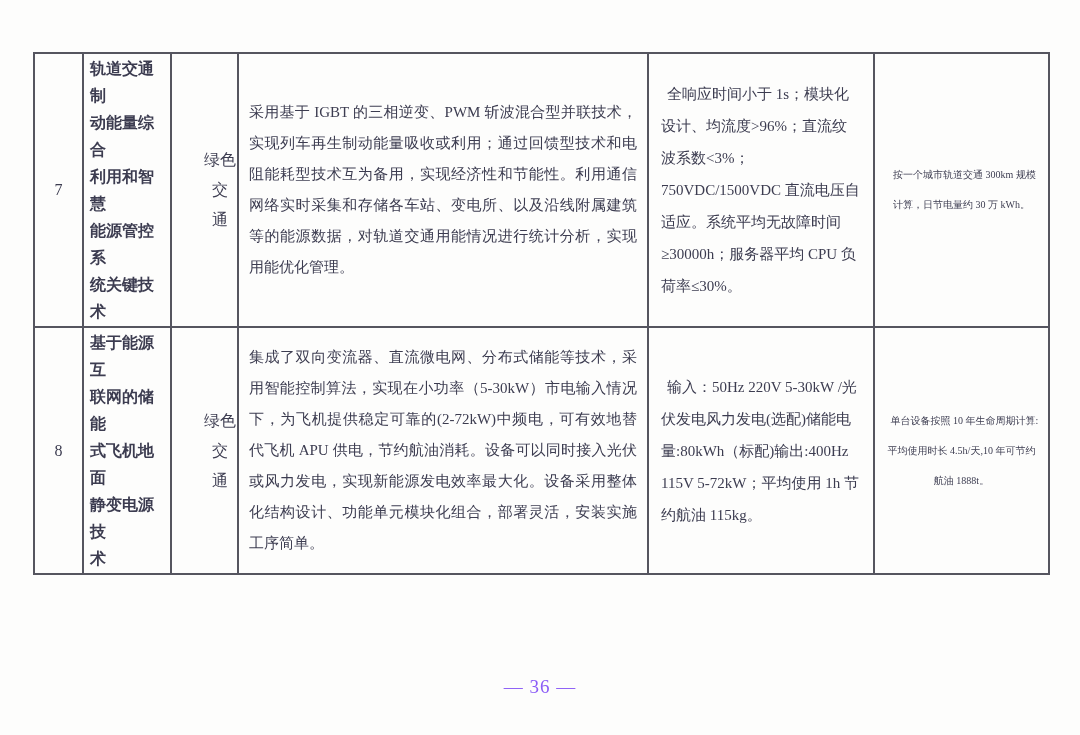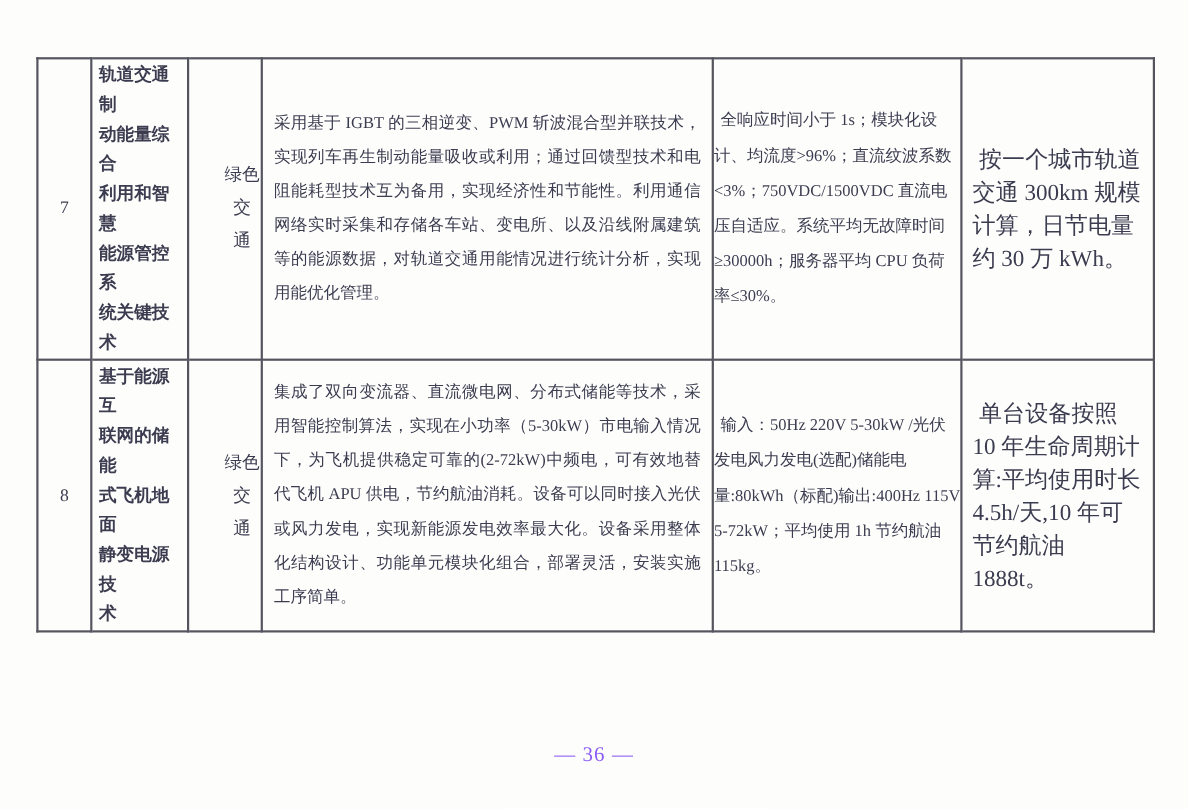--- a/index.html
+++ b/index.html
@@ -56,32 +56,32 @@
   }
   td.col-desc {
     text-align: justify;
     padding: 0 10px;
     line-height: 31px;
     font-size: 15px;
     margin-left: 28px;
   }
   td.col-specs {
     text-align: left;
-    padding: 0 0;
+    padding: 0 12px;
     line-height: 32px;
     text-indent: 6px;
     font-size: 15px;
     margin-top: 36px;
   }
   td.col-benefit {
-    text-align: left;
+    text-align: center;
     padding: 16px 9px;
     line-height: 30px;
     text-indent: 6px;
-    font-size: 21px;
+    font-size: 10px;
   }
   .page-number {
     position: absolute;
     left: 0;
     right: 0;
     top: 676px;
     text-align: center;
     font-size: 19px;
     color: #8b5cf6;
     letter-spacing: 1px;

